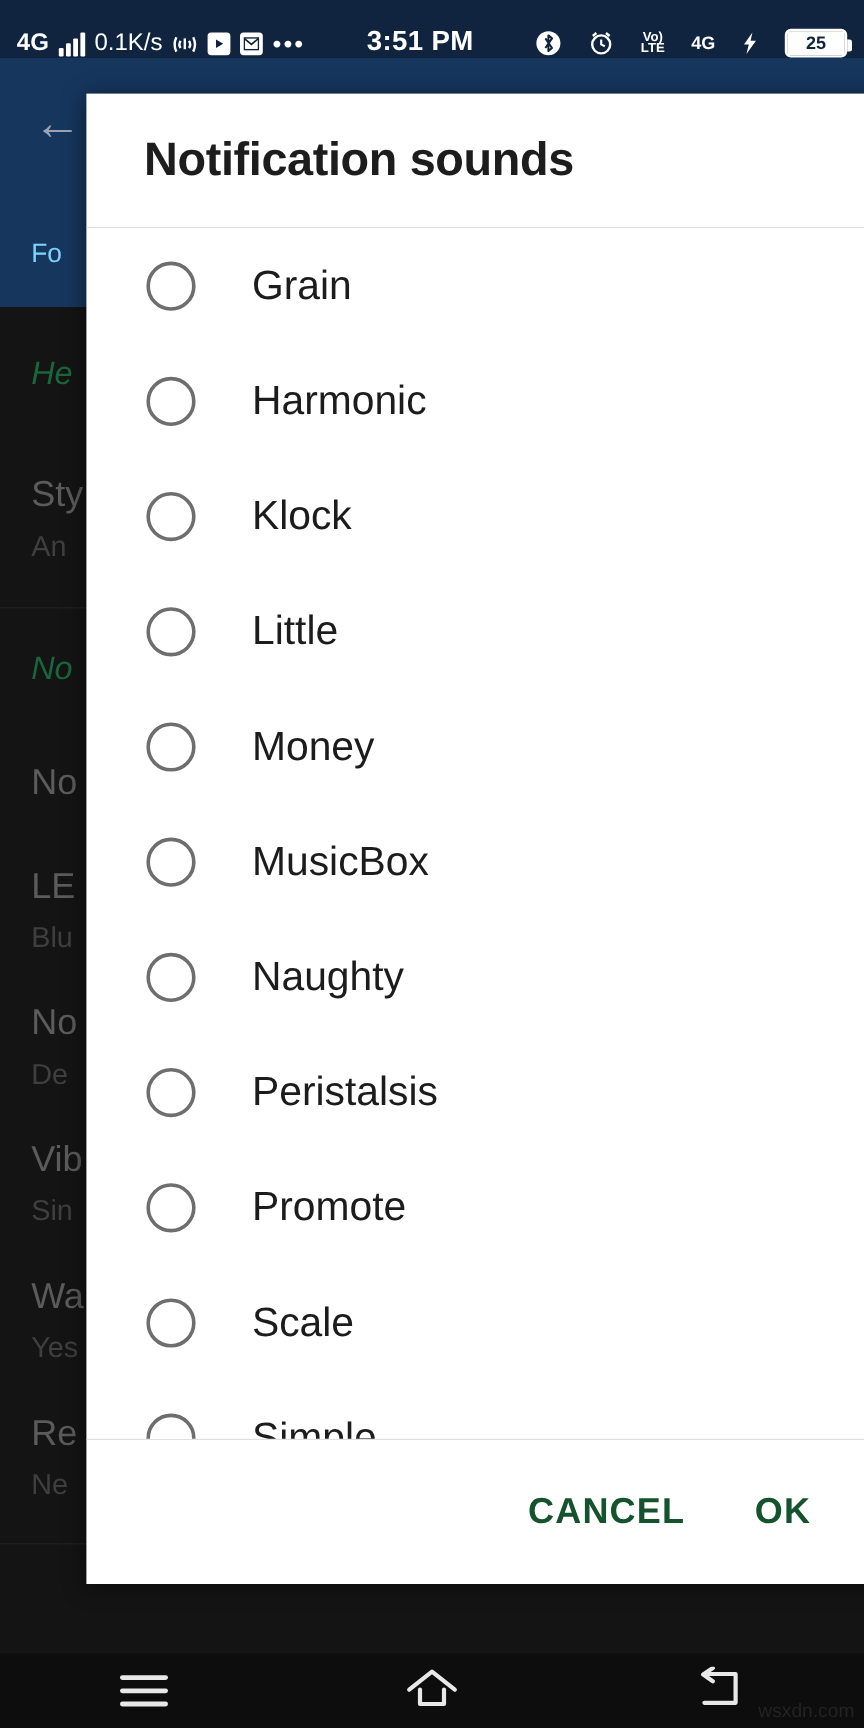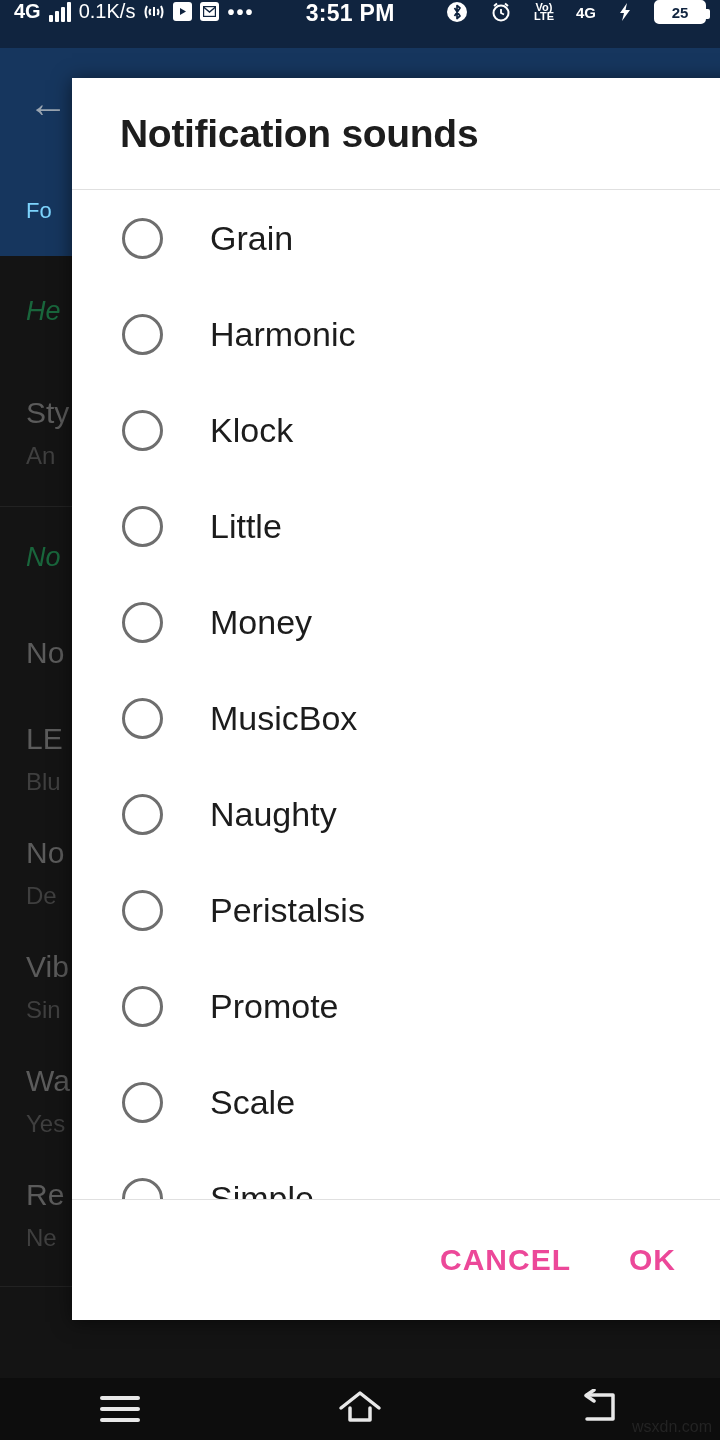--- a/index.html
+++ b/index.html
@@ -8,21 +8,21 @@
     background:#111111;
     font-family:"Liberation Sans", sans-serif;
     overflow:hidden;
   }
   #screen { position:relative; width:720px; height:1440px; overflow:hidden; background:#141414; }
 
   
   #statusbar {
     position:absolute; top:0; left:0; width:720px; height:48px;
     background:#10243f; color:#ffffff;
-    display:flex; align-items:flex-start;
+    display:flex; align-items:flex-end;
     padding:0 14px;
     font-size:21px; font-weight:bold;
     z-index:5;
   }
   .sb-left { display:flex; align-items:center; gap:8px; flex:0 0 auto; }
   .sb-mid  { flex:1 1 auto; display:flex; justify-content:center; }
   .sb-right{ display:flex; align-items:center; gap:22px; flex:0 0 auto; }
   .sb-clock { font-size:23px; font-weight:bold; letter-spacing:0.3px; }
   .net-label { font-size:20px; font-weight:bold; }
   .sig-bars { display:flex; align-items:flex-end; gap:2px; height:20px; }
@@ -128,21 +128,21 @@
   .sound-label {
     margin-left:47px; font-size:34px; color:#1c1c1c; white-space:nowrap;
   }
   #dialog-actions-divider { flex:0 0 auto; height:1px; background:#e0e0e0; }
   #dialog-actions {
     flex:0 0 auto; height:120px;
     display:flex; align-items:center; justify-content:flex-end;
     gap:26px; padding-right:48px;
   }
   .action-btn {
-    font-size:30px; font-weight:bold; color:#ec4899;
+    font-size:30px; font-weight:bold; color:#14532d;
     letter-spacing:1px; padding:10px 16px; background:none; border:none;
     cursor:pointer; font-family:"Liberation Sans", sans-serif;
   }
 
   
   #navbar {
     position:absolute; bottom:0; left:0; width:720px; height:62px;
     background:#0d0d0d; display:flex; align-items:center; z-index:6;
   }
   .nav-slot { flex:1 1 0; display:flex; align-items:center; justify-content:center; }

